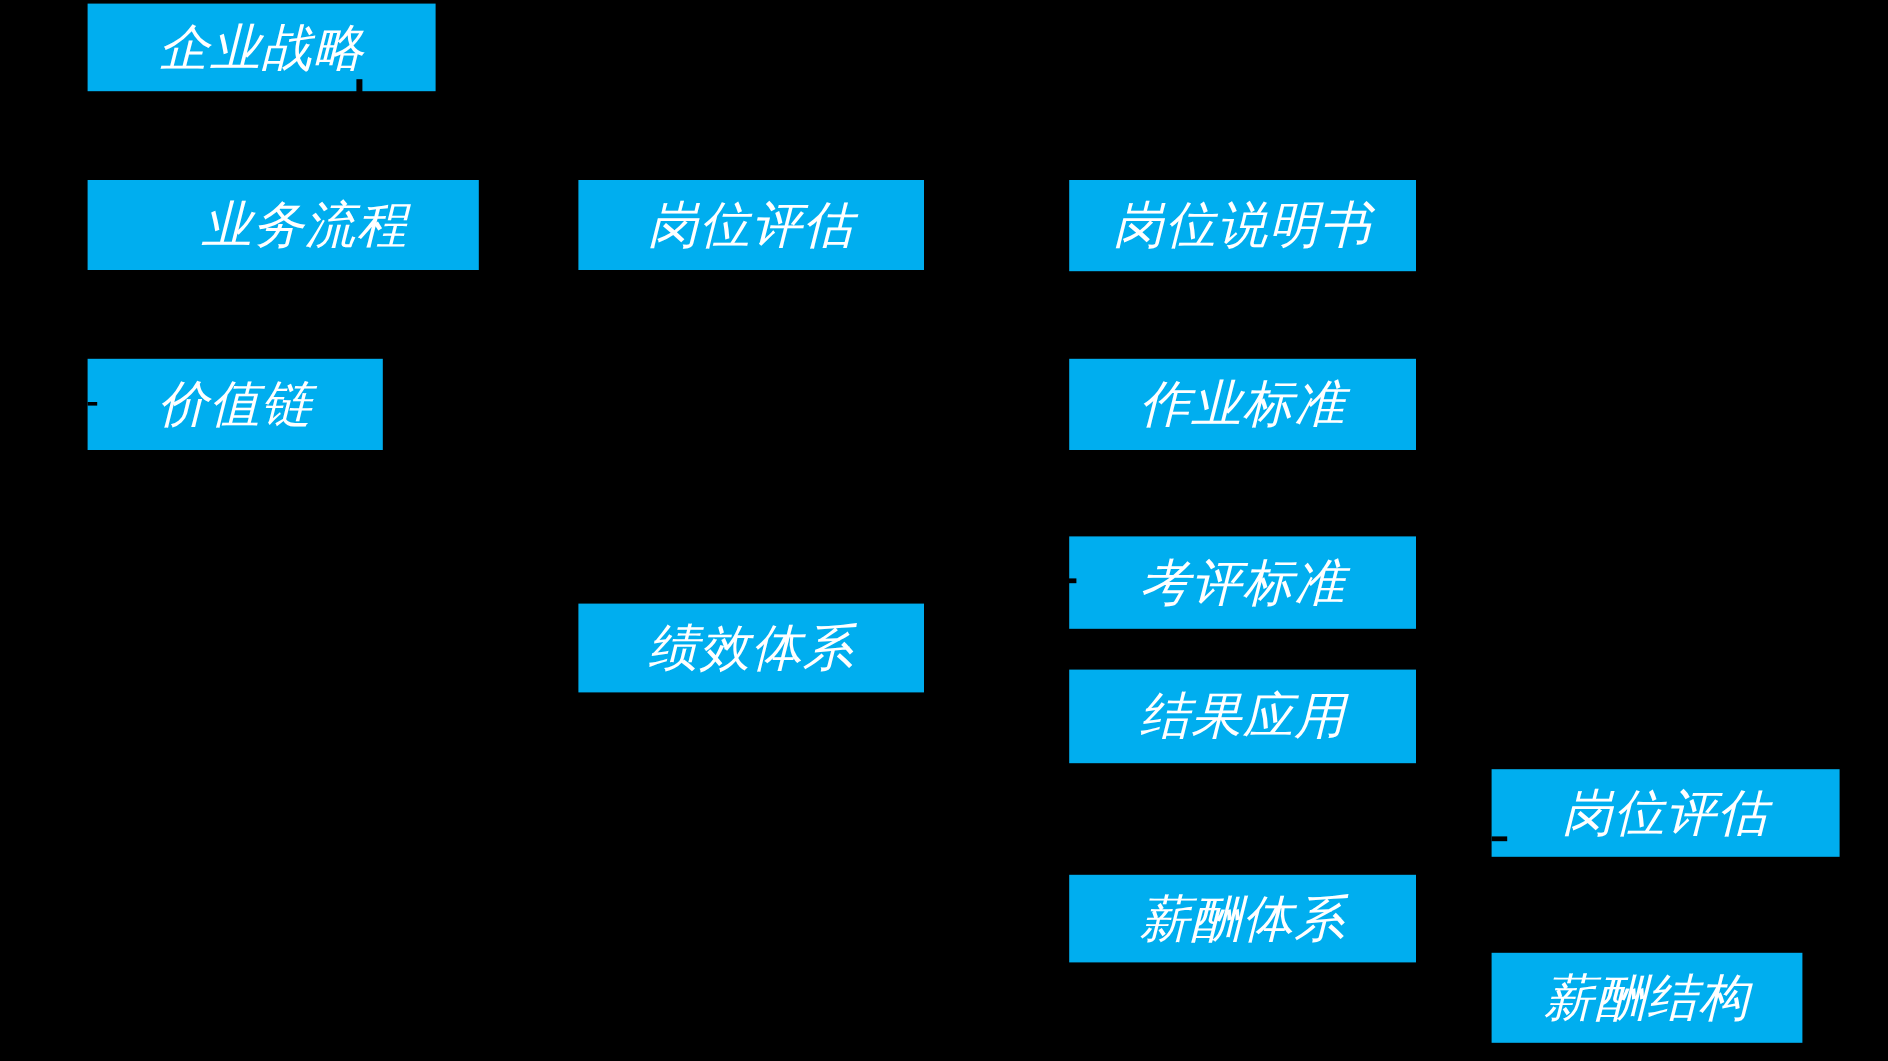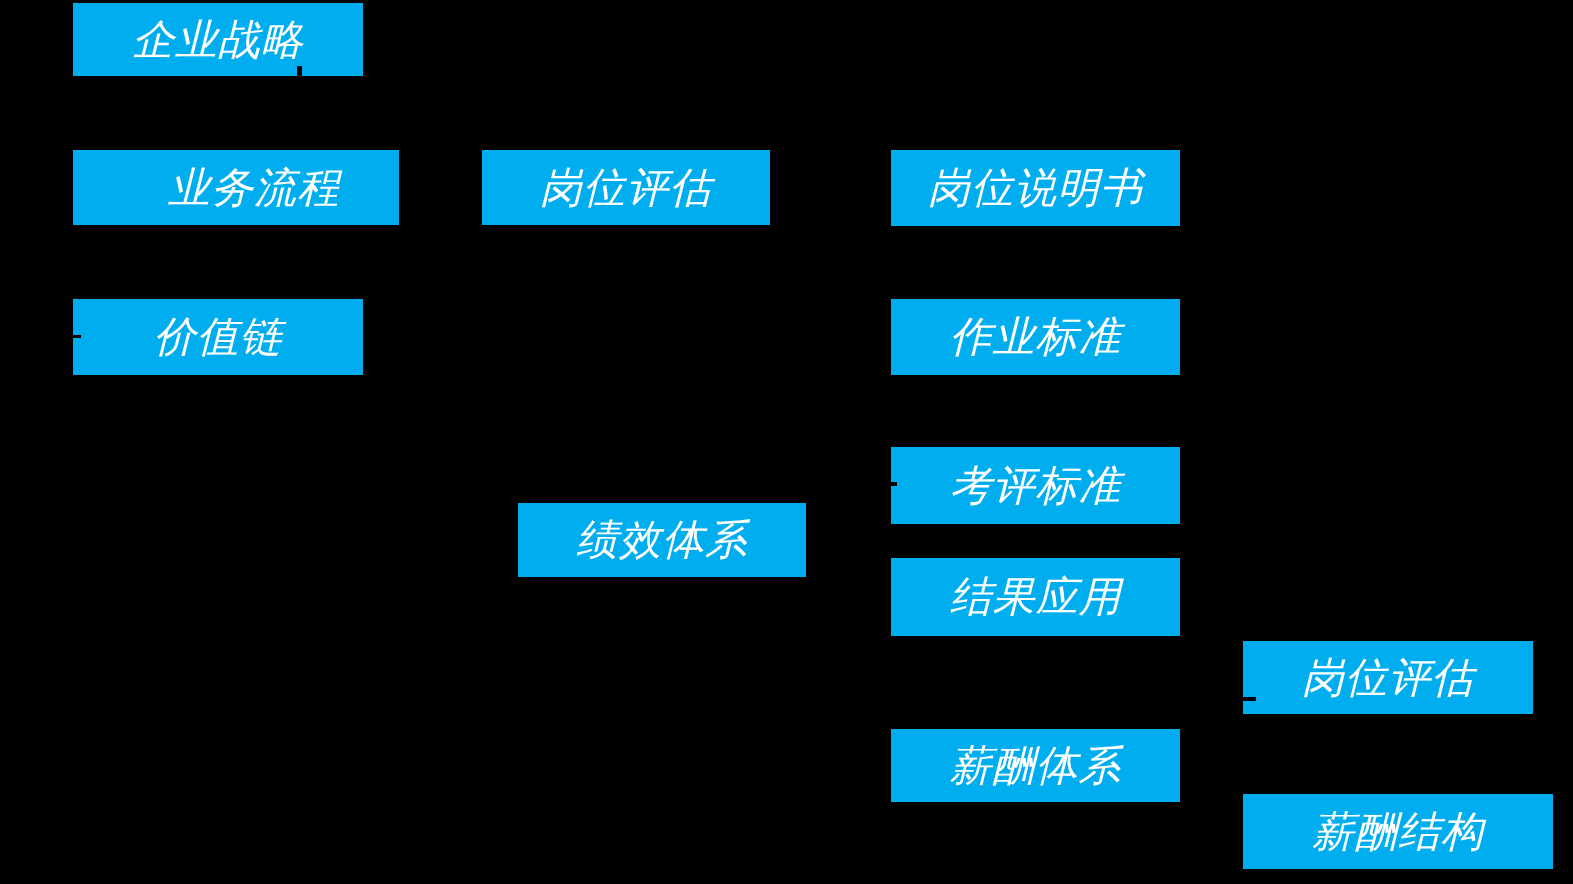--- a/index.html
+++ b/index.html
@@ -42,38 +42,38 @@
 </style>
 </head>
 <body>
 
 <div class="canvas">
 
   <div class="node" style="left:73px; top:3px; width:290px; height:73px;">企业战略</div>
 
   <div class="node" style="left:73px; top:150px; width:290px; height:75px;padding-left:36px;">业务流程</div>
 
-  <div class="node" style="left:73px; top:299px; width:290px; height:76px;">价值链</div>
+  <div class="node" style="left:73px; top:299px; width:246px; height:76px;">价值链</div>
 
   <div class="node" style="left:482px; top:150px; width:288px; height:75px;">岗位评估</div>
 
-  <div class="node" style="left:482px; top:503px; width:288px; height:74px;margin-left:36px;">绩效体系</div>
+  <div class="node" style="left:482px; top:503px; width:288px; height:74px;">绩效体系</div>
 
   <div class="node" style="left:891px; top:299px; width:289px; height:76px;">作业标准</div>
 
   <div class="node" style="left:891px; top:150px; width:289px; height:76px;">岗位说明书</div>
 
   <div class="node" style="left:891px; top:447px; width:289px; height:77px;">考评标准</div>
 
   <div class="node" style="left:891px; top:558px; width:289px; height:78px;">结果应用</div>
 
   <div class="node" style="left:891px; top:729px; width:289px; height:73px;text-align:center;">薪酬体系</div>
 
   <div class="node" style="left:1243px; top:641px; width:290px; height:73px;">岗位评估</div>
 
-  <div class="node" style="left:1243px; top:794px; width:310px; height:75px;text-align:center;">薪酬结构</div>
+  <div class="node" style="left:1243px; top:794px; width:259px; height:75px;text-align:center;">薪酬结构</div>
 
   <div class="mark" style="left:297px; top:66px; width:5px; height:11px;"></div>
   <div class="mark" style="left:73px; top:335px; width:8px; height:3px;"></div>
   <div class="mark" style="left:886px; top:482px; width:11px; height:4px;"></div>
   <div class="mark" style="left:1243px; top:697px; width:13px; height:4px;"></div>
 
 </div>
 
 </body></html>

